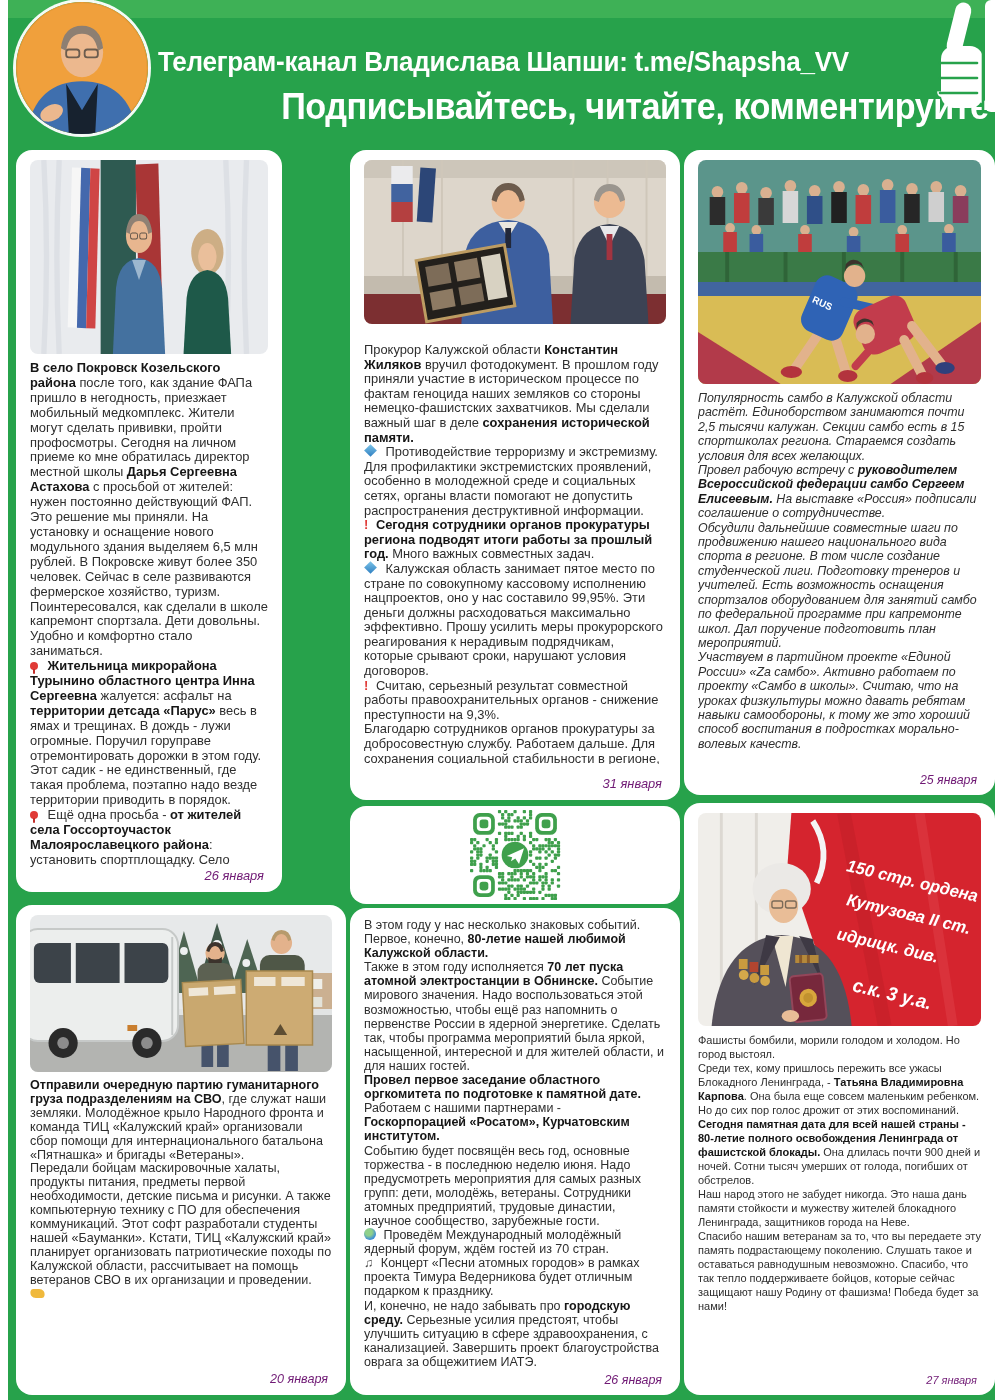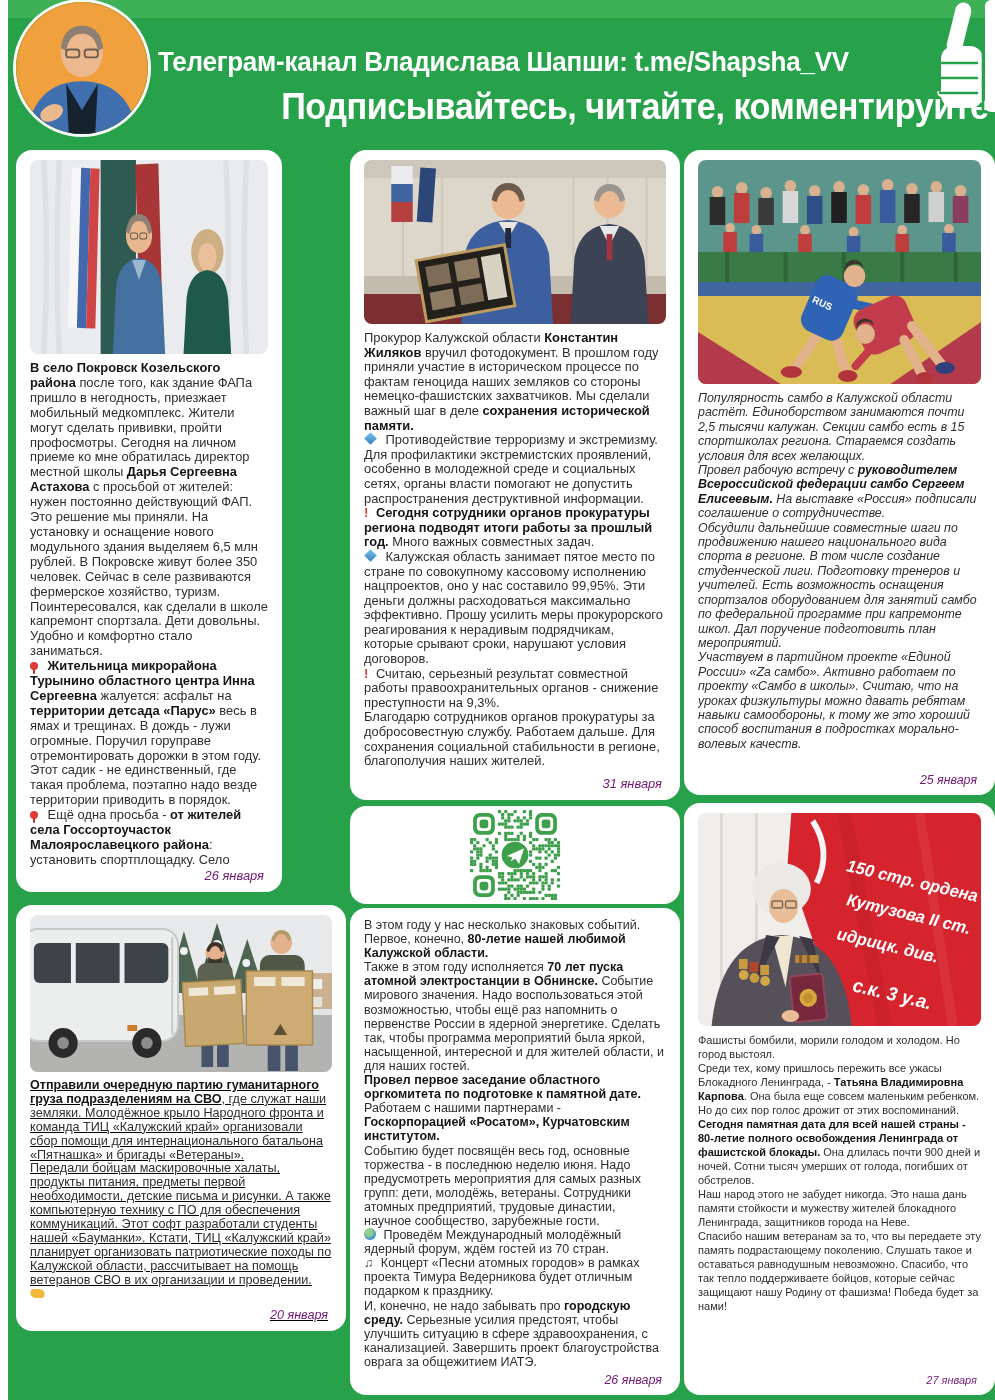--- a/index.html
+++ b/index.html
@@ -14,24 +14,24 @@
   .thumb{position:absolute;right:0;top:0;width:70px;height:112px;}
   
   .card{position:absolute;background:#fff;border-radius:16px;padding:10px 14px 8px 14px;box-sizing:border-box;display:flex;flex-direction:column;}
   .photo-wrap{border-radius:8px;overflow:hidden;flex:none;margin-bottom:7px;}
   .photo-wrap svg{display:block;width:100%;}
   .body{flex:1 1 auto;overflow:hidden;color:var(--text,#2e2e2e);}
   .para{margin:0;}
   b{font-weight:700;color:#161616;}
   .date{flex:none;text-align:right;font-style:italic;padding-right:4px;margin-top:1px;color:#701a75;}
   .c1{left:8px;top:150px;width:266px;height:742px;}
-  .c2{left:342px;top:150px;width:330px;height:650px;}
+  .c2{left:342px;top:150px;width:330px;height:650px;gap:12px;}
   .c3{left:676px;top:150px;width:311px;height:645px;}
   .cqr{left:342px;top:806px;width:330px;height:98px;align-items:center;justify-content:center;padding:4px;}
-  .c4{left:8px;top:905px;width:330px;height:426px;text-decoration:underline;}
+  .c4{left:8px;top:905px;width:330px;height:490px;}
   .c5{left:342px;top:908px;width:330px;height:487px;}
   .c6{left:676px;top:803px;width:311px;height:592px;}
   .c1 .body,.c1 .date{font-size:12.9px;line-height:14.9px;}
   .c2 .body,.c2 .date{font-size:12.9px;line-height:14.6px;}
   .c3 .body,.c3 .date{font-size:12.4px;line-height:14.4px;font-style:italic;}
   .c4 .body,.c4 .date{font-size:12.6px;line-height:13.9px;}
   .c5 .body,.c5 .date{font-size:12.5px;line-height:14.1px;}
   .c6 .body,.c6 .date{font-size:11px;line-height:14.0px;}
   
   .mk{display:inline-block;vertical-align:baseline;}

